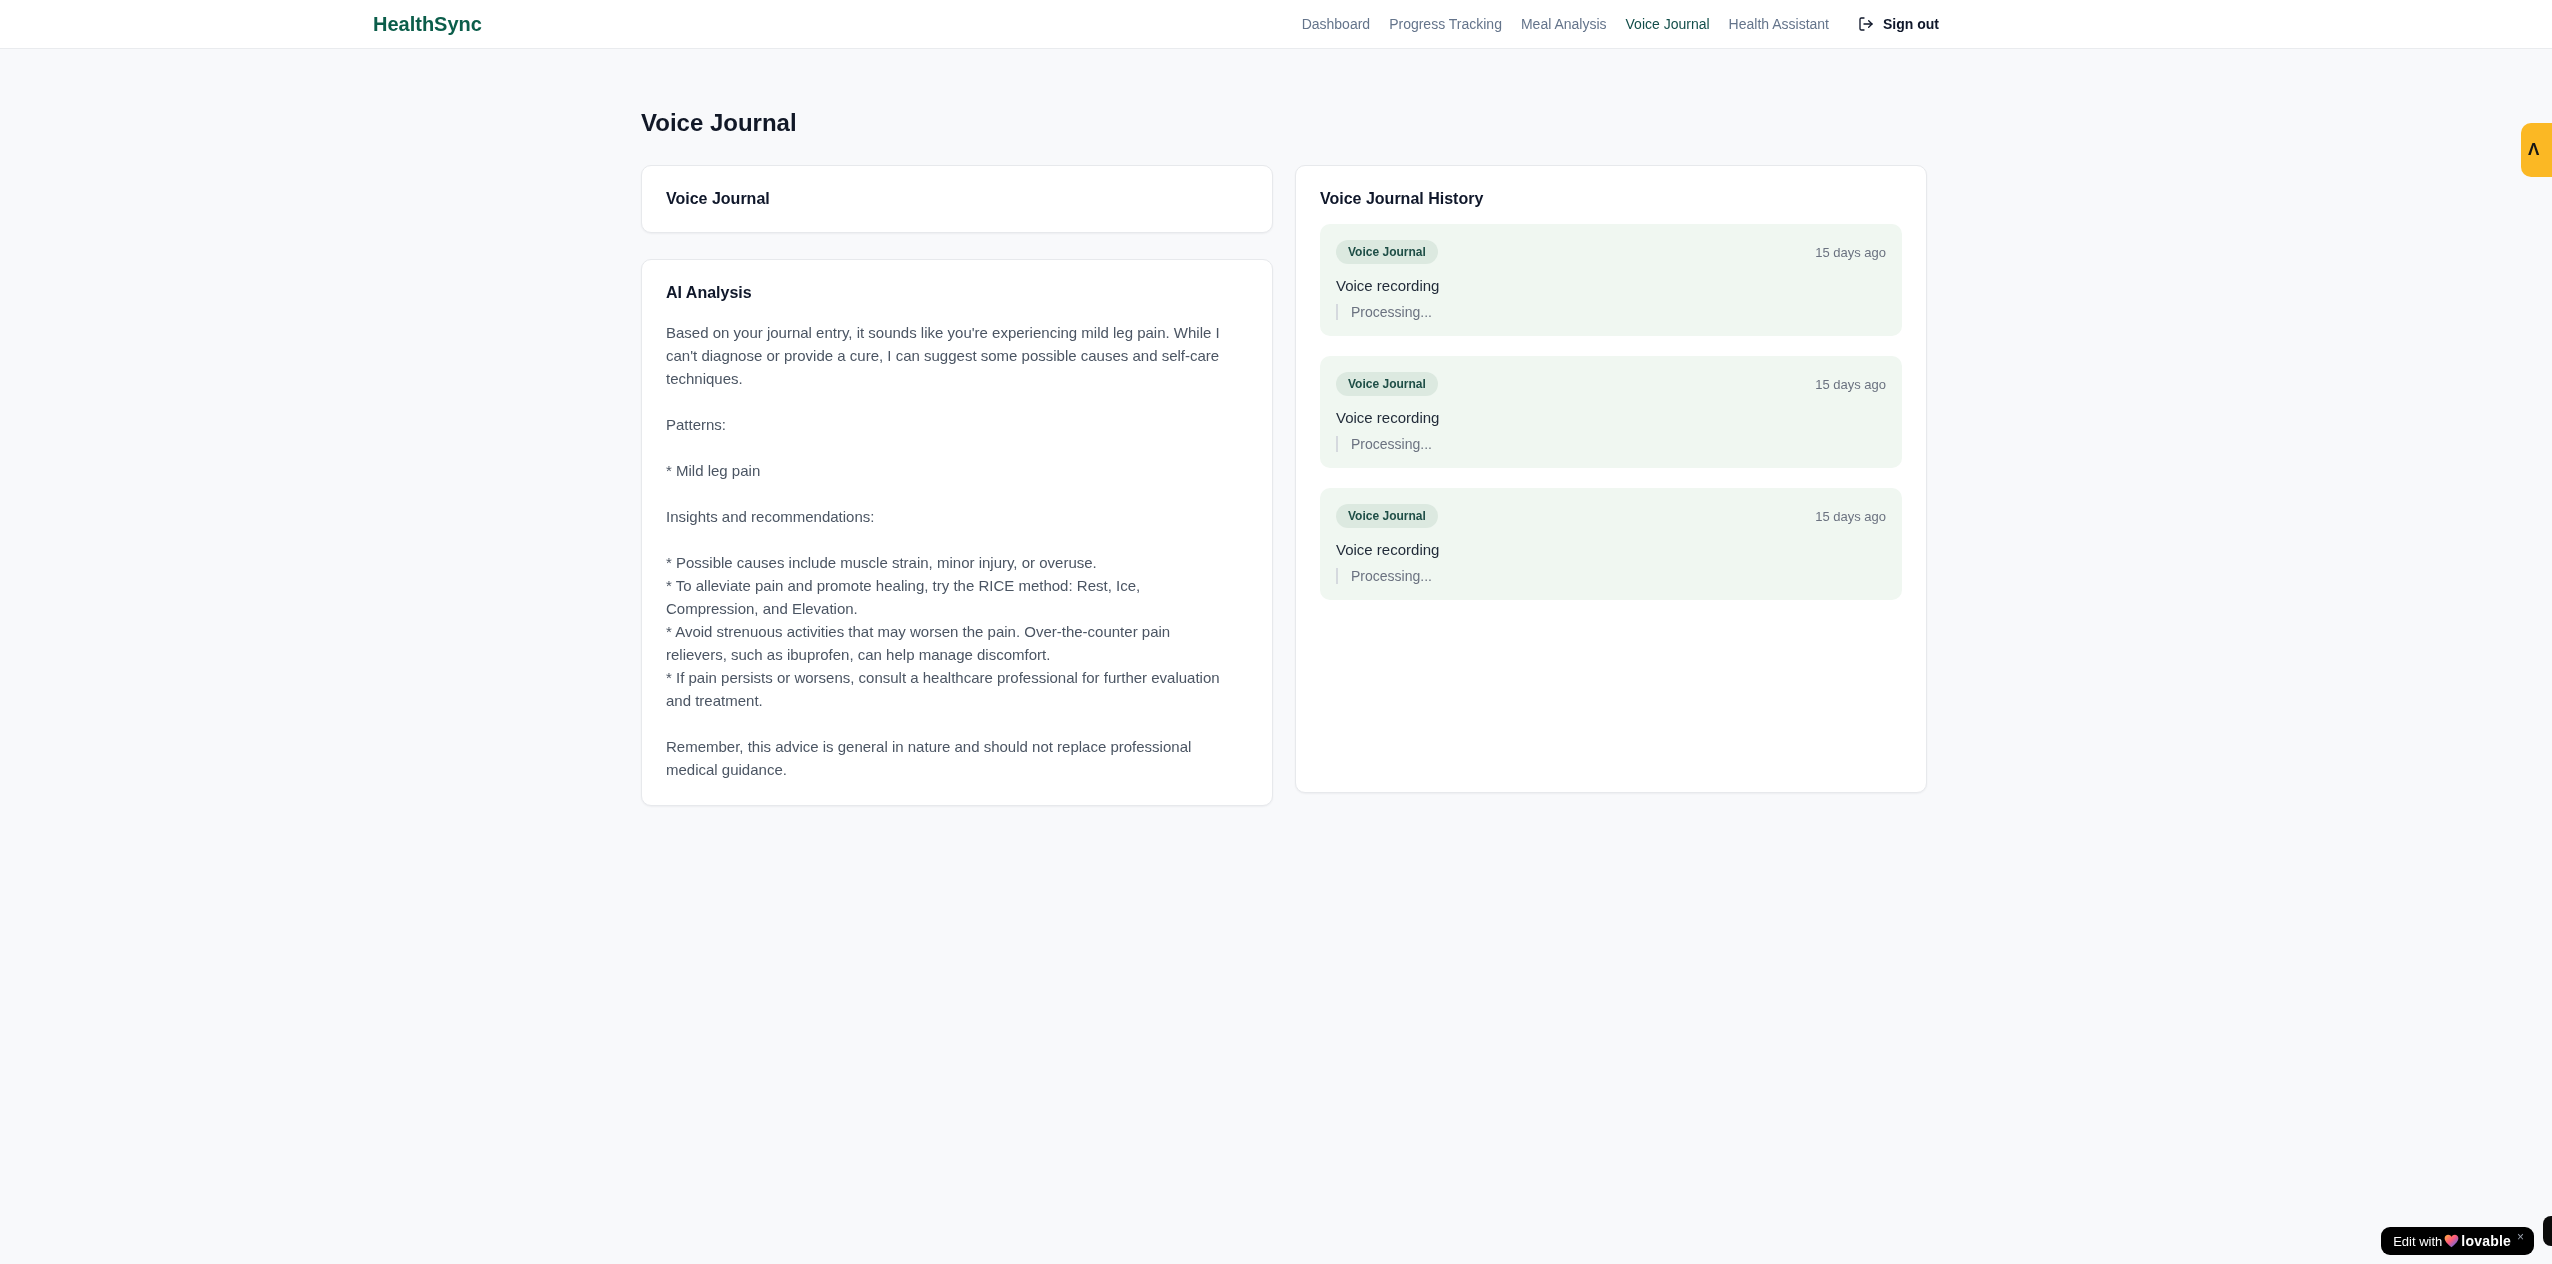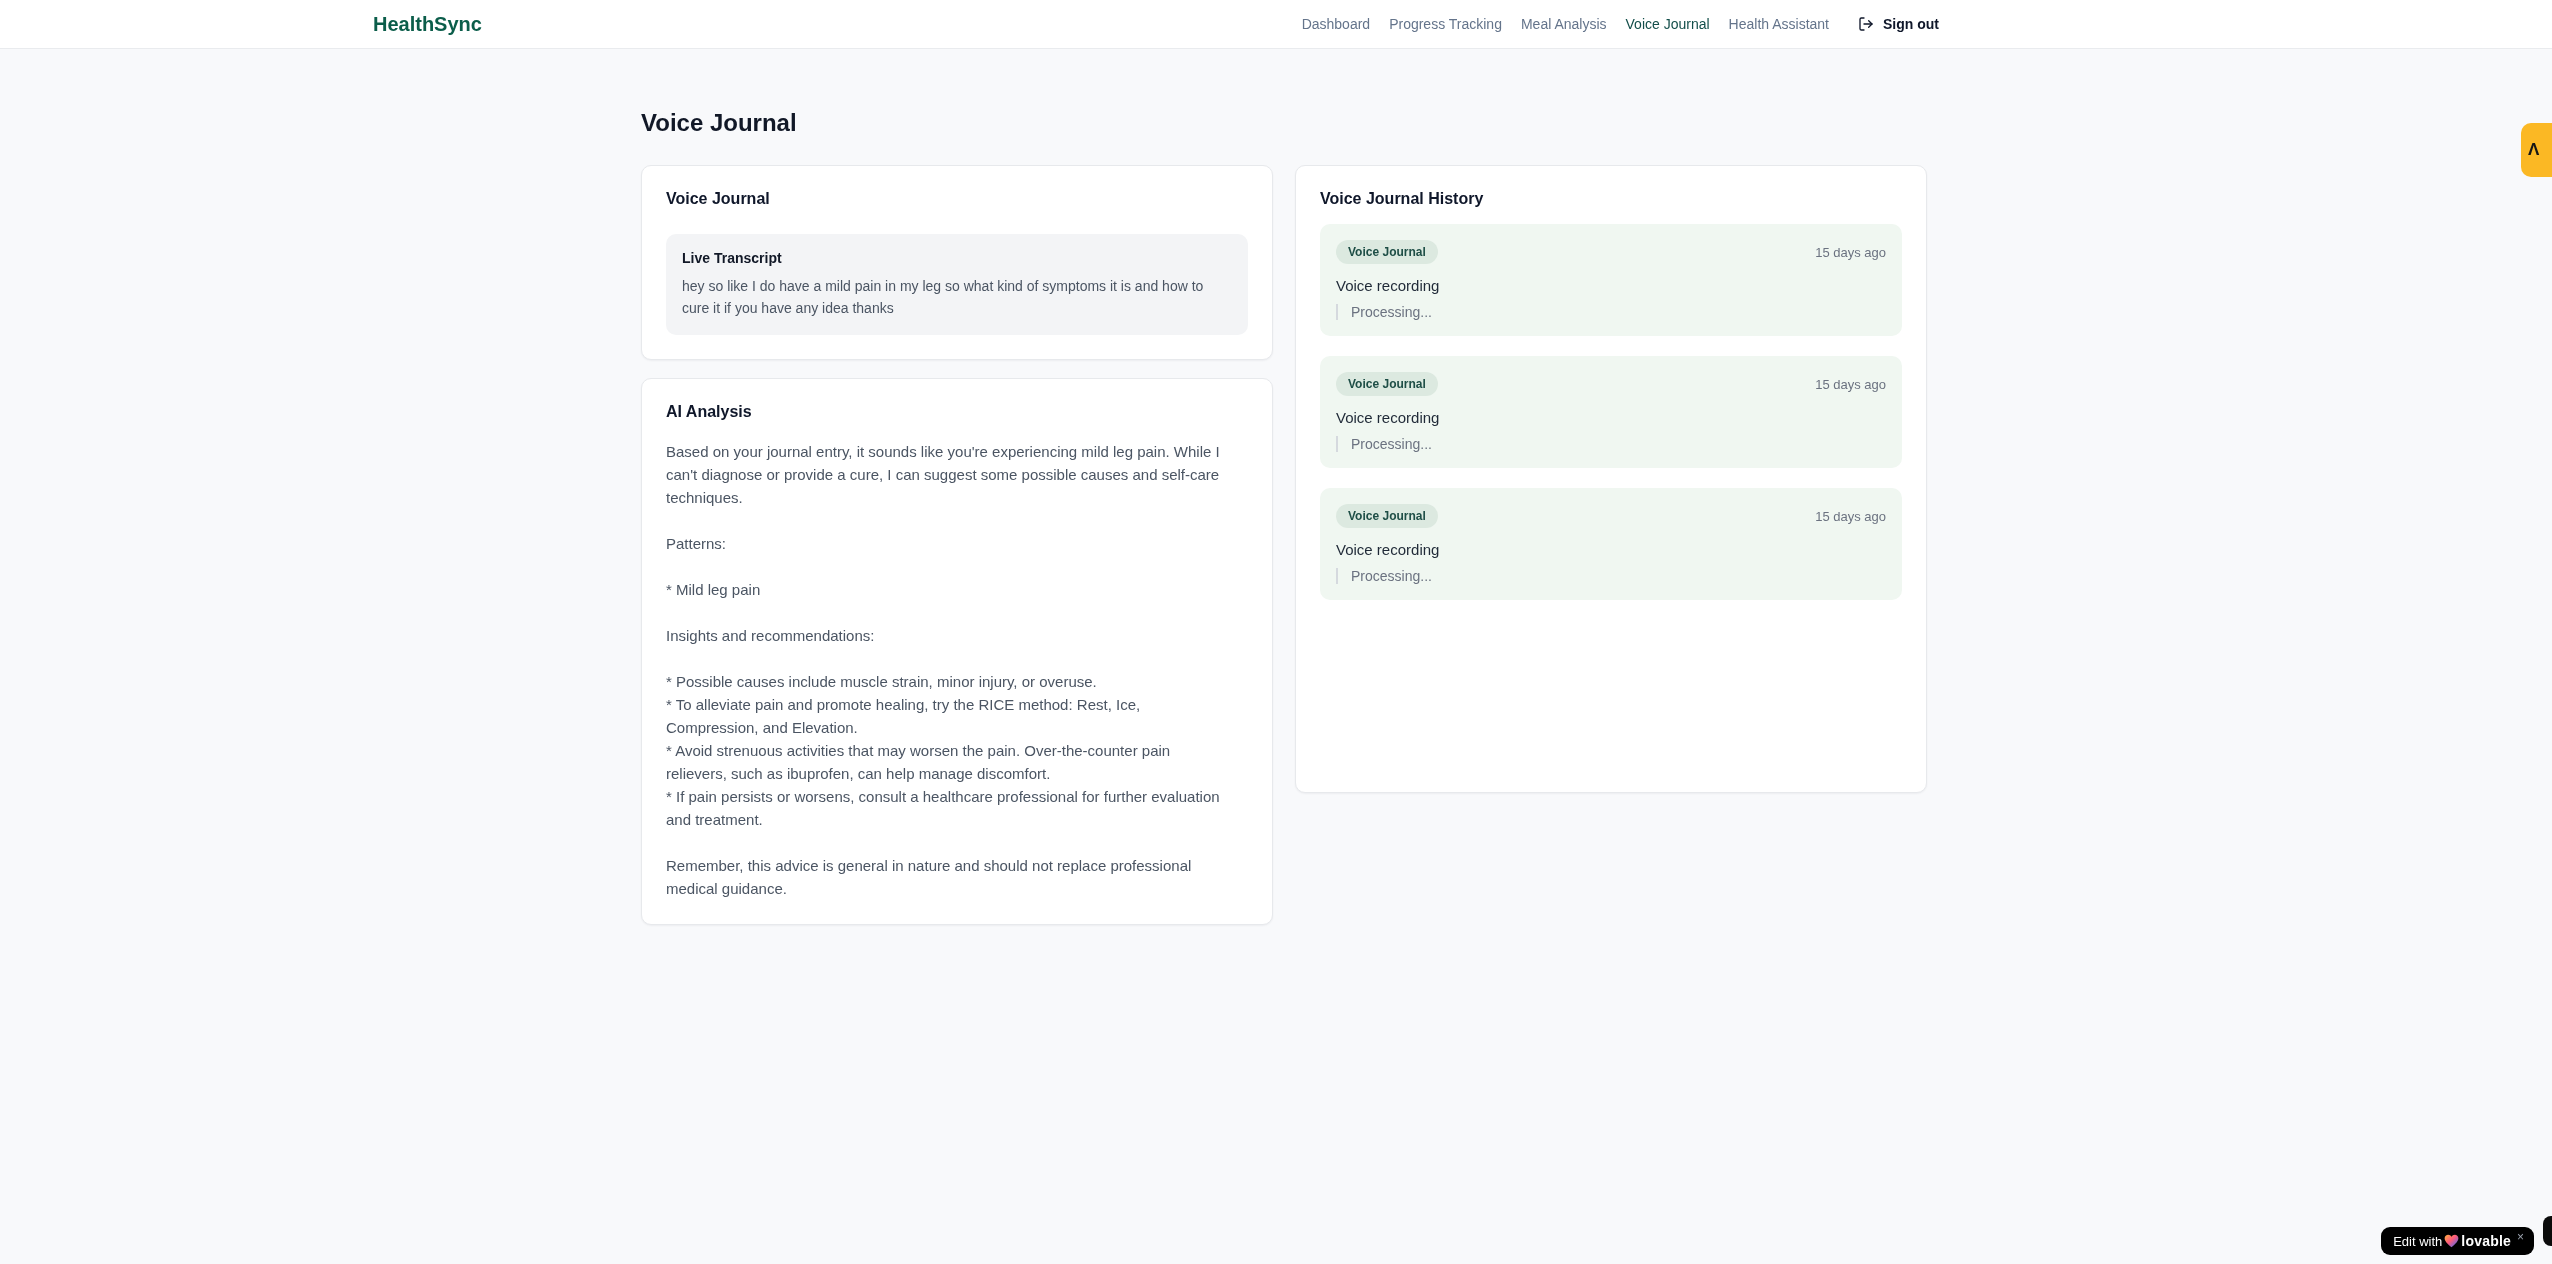--- a/index.html
+++ b/index.html
@@ -53,21 +53,21 @@
   }
   .tap-hint { font-size: 14px; color: #6b7280; margin: 15px 0 0; }
   .transcript {
     background: #f3f4f6; border-radius: 10px; padding: 16px;
     margin-top: 26px; text-align: left;
   }
   .transcript-title { font-size: 14px; font-weight: bold; color: #111827; margin: 0 0 10px; }
   .transcript-text { font-size: 14px; color: #4b5563; line-height: 1.55; margin: 0; max-width: 565px; }
 
   
-  .analysis-card { margin-top: 18px; }
+  .analysis-card { margin-top: 26px; }
   .analysis-text {
     white-space: pre-wrap; font-size: 15px; line-height: 23px;
     color: #4b5563; margin: 19px 0 0;
   }
 
   
   .history-card { height: 628px; }
   .history-list { margin-top: 16px; display: flex; flex-direction: column; gap: 20px; }
   .entry { background: #f0f7f1; border-radius: 10px; padding: 16px; }
   .entry-head { display: flex; justify-content: space-between; align-items: center; }
@@ -130,24 +130,20 @@
 </header>
 
 <main class="main">
   <h1 class="page-title">Voice Journal</h1>
 
   <div class="grid">
 
     <div>
       <section class="card">
         <h2 class="card-title">Voice Journal</h2>
-        <div class="transcript">
-          <h3 class="transcript-title">Live Transcript</h3>
-          <p class="transcript-text">hey so like I do have a mild pain in my leg so what kind of symptoms it is and how to cure it if you have any idea thanks</p>
-        </div>
       </section>
 
       <section class="card analysis-card">
         <h2 class="card-title">AI Analysis</h2>
         <p class="analysis-text">Based on your journal entry, it sounds like you're experiencing mild leg pain. While I
 can't diagnose or provide a cure, I can suggest some possible causes and self-care
 techniques.
 
 Patterns:
 

